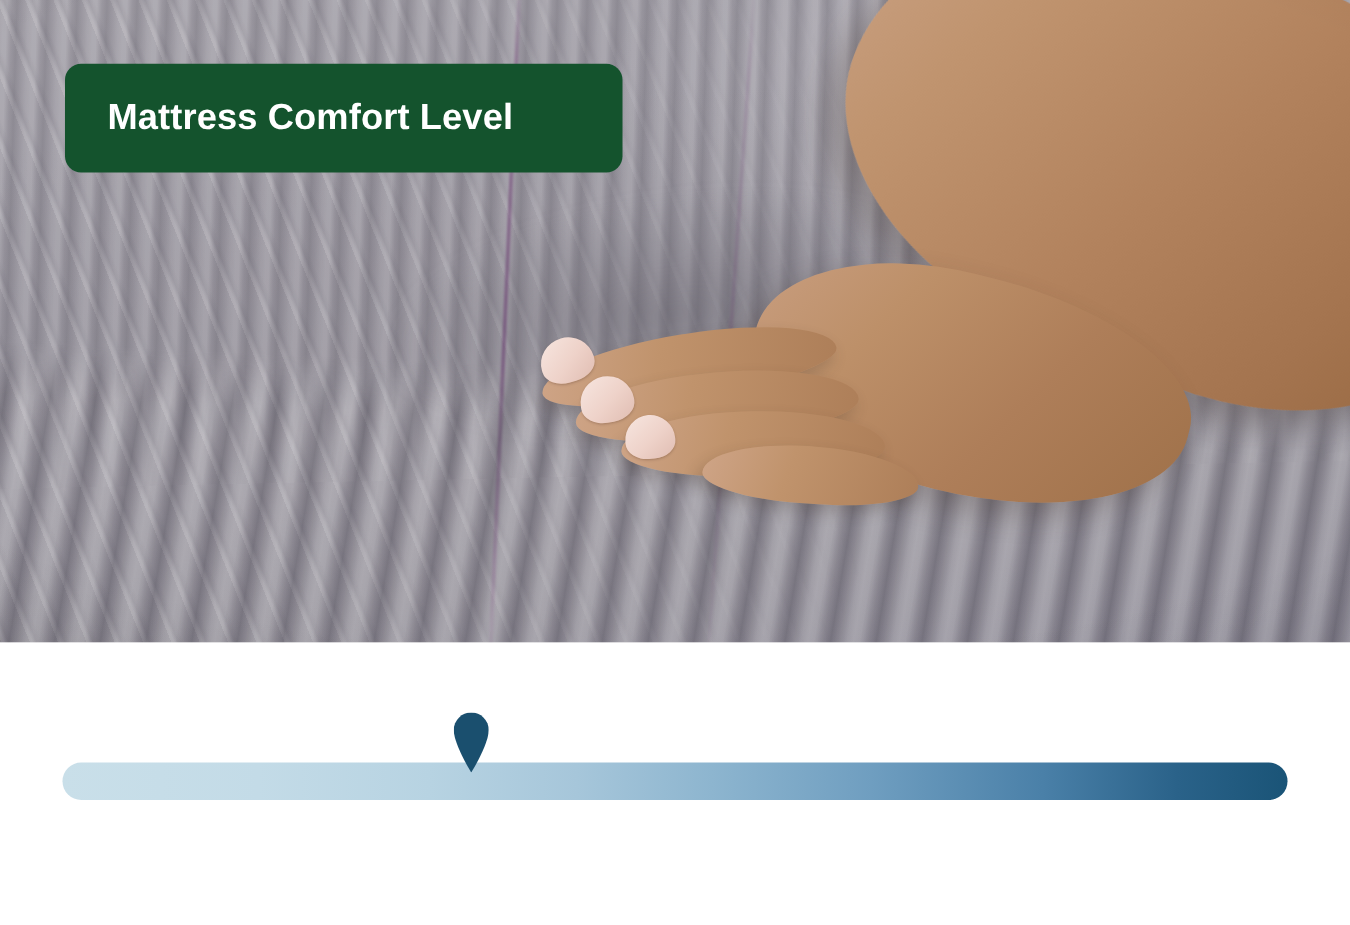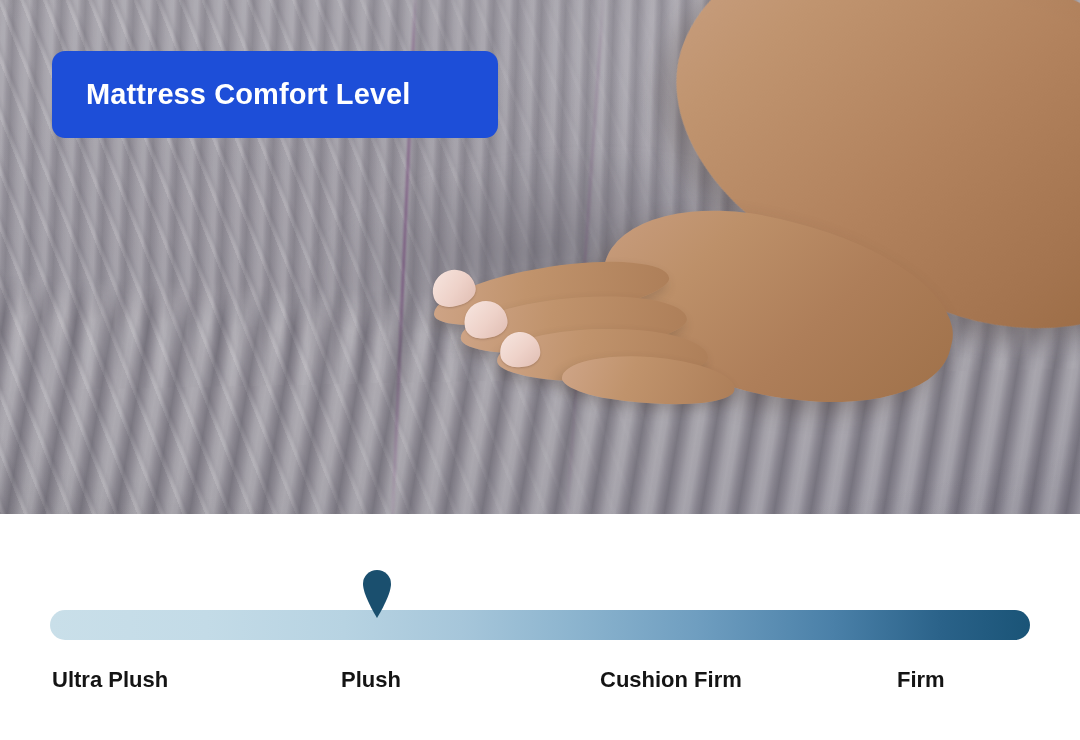--- a/index.html
+++ b/index.html
@@ -197,21 +197,21 @@
     pointer-events: none;
   }
 
   
   .title-badge {
     position: absolute;
     left: 52px;
     top: 51px;
     width: 446px;
     height: 87px;
-    background: #1d4ed8;
+    background: #14532d;
     border-radius: 13px;
     display: flex;
     align-items: center;
     box-sizing: border-box;
     padding: 0 34px;
   }
   .title-badge-text {
     color: #ffffff;
     font-size: 29px;
     font-weight: bold;
@@ -319,22 +319,16 @@
     <div class="scale-track-wrap">
       <div class="scale-track"></div>
     </div>
 
     <div class="scale-marker">
       <svg viewBox="0 0 28 48" xmlns="http://www.w3.org/2000/svg" aria-hidden="true">
         <path d="M14 48 C14 48 0 25.5 0 14 A14 14 0 0 1 28 14 C28 25.5 14 48 14 48 Z" fill="#1a4f6e"></path>
       </svg>
     </div>
 
-    <div class="scale-labels">
-      <span class="scale-label l0">Ultra Plush</span>
-      <span class="scale-label l1">Plush</span>
-      <span class="scale-label l2">Cushion Firm</span>
-      <span class="scale-label l3">Firm</span>
-    </div>
 
   </div>
 
 </div>
 
 </body></html>

